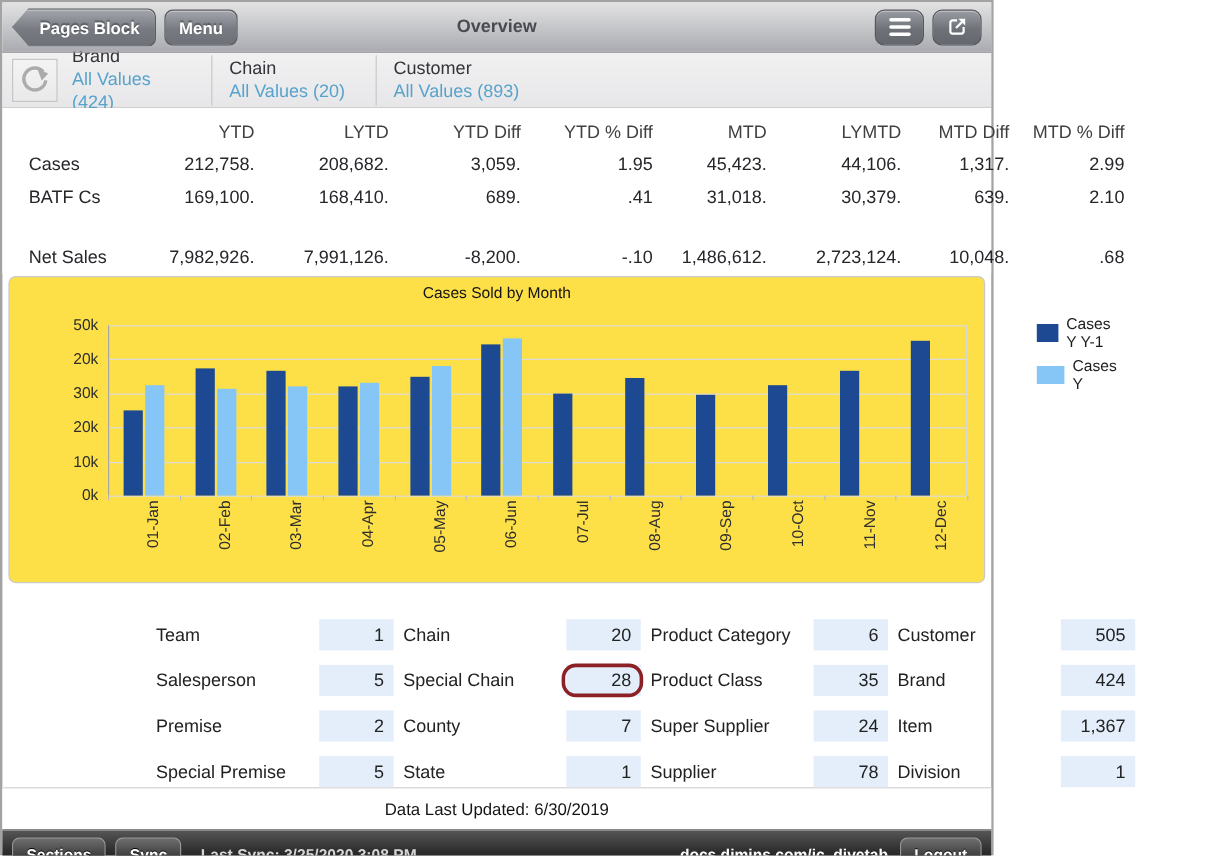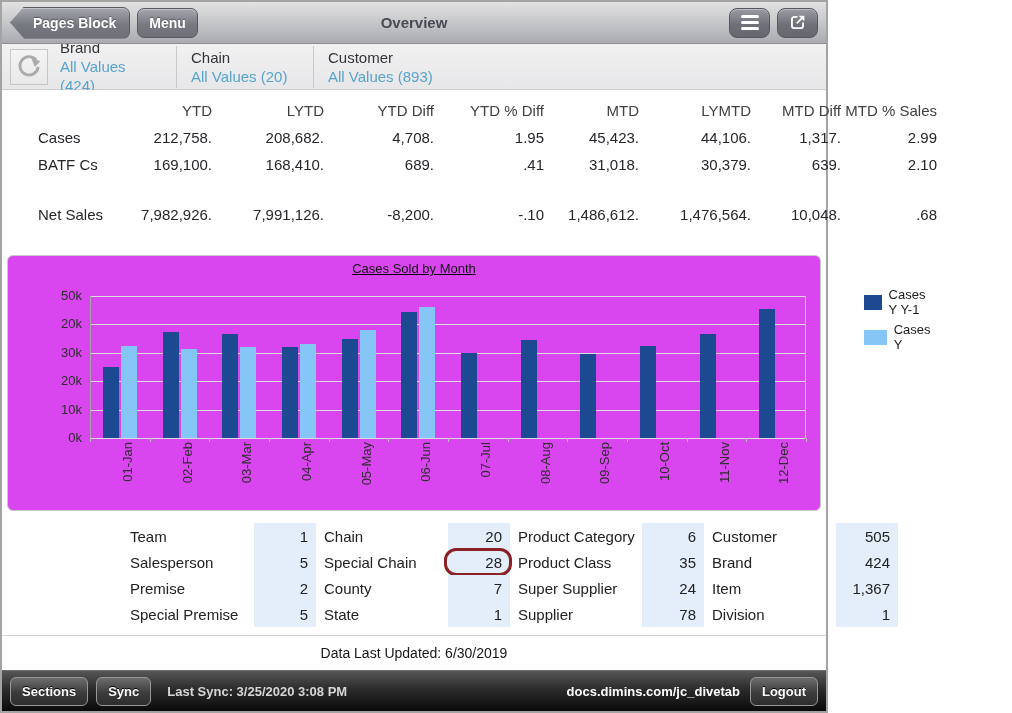--- a/index.html
+++ b/index.html
@@ -72,28 +72,28 @@
   .filter-value { font-size: 15px; color: #57a3cc; line-height: 19px; }
 
   
   .metrics-wrap { flex: 1 1 auto; padding-top: 7px; background: #fff; }
   table.metrics { border-collapse: collapse; width: 935px; table-layout: fixed; }
   table.metrics th, table.metrics td {
     font-size: 15px; font-weight: normal; color: #26262b;
     text-align: right; padding: 4px 0; height: 27px;
   }
   table.metrics th { color: #404040; }
-  table.metrics td.rowlabel { text-align: left; padding-left: 36px; }
+  table.metrics td.rowlabel { text-align: left; padding-left: 22px; }
   table.metrics tr.spacer td { height: 23px; padding: 0; }
 
   
   .chart-section {
-    flex: 0 0 256px; margin: 2px 5px 2px 5px;
+    flex: 0 0 256px; margin: 2px 5px 20px 5px;
     border: 1px solid #c9c9c9; border-radius: 6px;
-    position: relative; background: #d946ef; text-decoration: underline;
+    position: relative; background: #fde047;
   }
   .chart-title { text-align: center; font-size: 13px; color: #141414; padding-top: 5px; }
   .gridline { position: absolute; left: 0; width: 100%; height: 1px; background: #dcdcdc; }
   #plot {
     position: absolute; left: 82px; top: 40px; width: 716px; height: 142px;
     border-left: 1px solid #a6a6a6; border-right: 1px solid #d5d5d5;
   }
   .bar { position: absolute; bottom: 0; cursor: pointer; }
   .ylab { position: absolute; left: 30px; width: 44px; text-align: right; font-size: 13px; color: #2e2e2e; }
   .xlab {
@@ -101,21 +101,21 @@
     text-align: right; transform: rotate(-90deg); white-space: nowrap;
   }
   .tick { position: absolute; width: 1px; height: 4px; background: #bdbdbd; }
   .legend { position: absolute; left: 856px; top: 31px; display: flex; flex-direction: column; gap: 5px; }
   .legend-row { display: flex; align-items: center; gap: 7px; }
   .swatch { width: 27px; height: 15px; }
   .legend-label { font-size: 13px; color: #1d1d1d; }
 
   
   .summary { flex: 0 0 122px; padding: 10px 0 0 128px; display: flex; gap: 8px; }
-  .sum-group { display: grid; grid-template-columns: 124px 62px; grid-auto-rows: 26px; align-items: stretch; }
+  .sum-group { display: grid; grid-template-columns: 124px 62px; grid-auto-rows: 26px; align-items: stretch; gap: 12px; }
   .sum-label { font-size: 15px; color: #222; display: flex; align-items: center; }
   .sum-value {
     background: #e3eefa; font-size: 15px; color: #222;
     display: flex; align-items: center; justify-content: flex-end;
     padding-right: 8px; position: relative; cursor: pointer;
   }
   .ring {
     position: absolute; left: -4px; right: -2px; top: -1px; bottom: -1px;
     border: 3px solid #8b2125; border-radius: 12px; pointer-events: none;
   }
@@ -208,29 +208,29 @@
       <thead>
           <tr id="metrics-head-row">
             <th></th>
             <th>YTD</th>
             <th>LYTD</th>
             <th>YTD Diff</th>
             <th>YTD % Diff</th>
             <th>MTD</th>
             <th>LYMTD</th>
             <th>MTD Diff</th>
-            <th>MTD % Sales</th>
+            <th>MTD % Diff</th>
           </tr>
         </thead>
       <tbody id="metrics-body">
           <tr>
             <td class="rowlabel">Cases</td>
             <td class="num">212,758.</td>
             <td class="num">208,682.</td>
-            <td class="num">4,708.</td>
+            <td class="num">3,059.</td>
             <td class="num">1.95</td>
             <td class="num">45,423.</td>
             <td class="num">44,106.</td>
             <td class="num">1,317.</td>
             <td class="num">2.99</td>
           </tr>
           <tr>
             <td class="rowlabel">BATF Cs</td>
             <td class="num">169,100.</td>
             <td class="num">168,410.</td>
@@ -244,21 +244,21 @@
           <tr class="spacer">
             <td colspan="9"></td>
           </tr>
           <tr>
             <td class="rowlabel">Net Sales</td>
             <td class="num">7,982,926.</td>
             <td class="num">7,991,126.</td>
             <td class="num">-8,200.</td>
             <td class="num">-.10</td>
             <td class="num">1,486,612.</td>
-            <td class="num">1,476,564.</td>
+            <td class="num">2,723,124.</td>
             <td class="num">10,048.</td>
             <td class="num">.68</td>
           </tr>
         </tbody>
     </table>
   </div>
 
   <div class="chart-section" id="chart-root">
     <div class="chart-title">Cases Sold by Month</div>
     <div id="ylabels">

